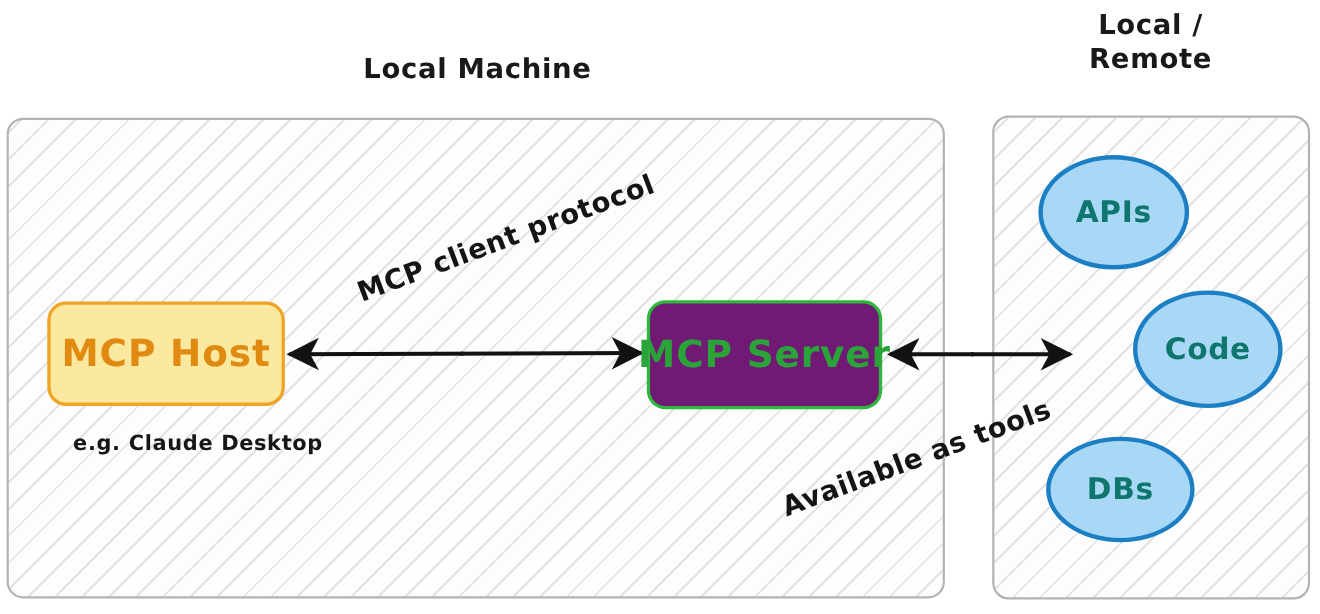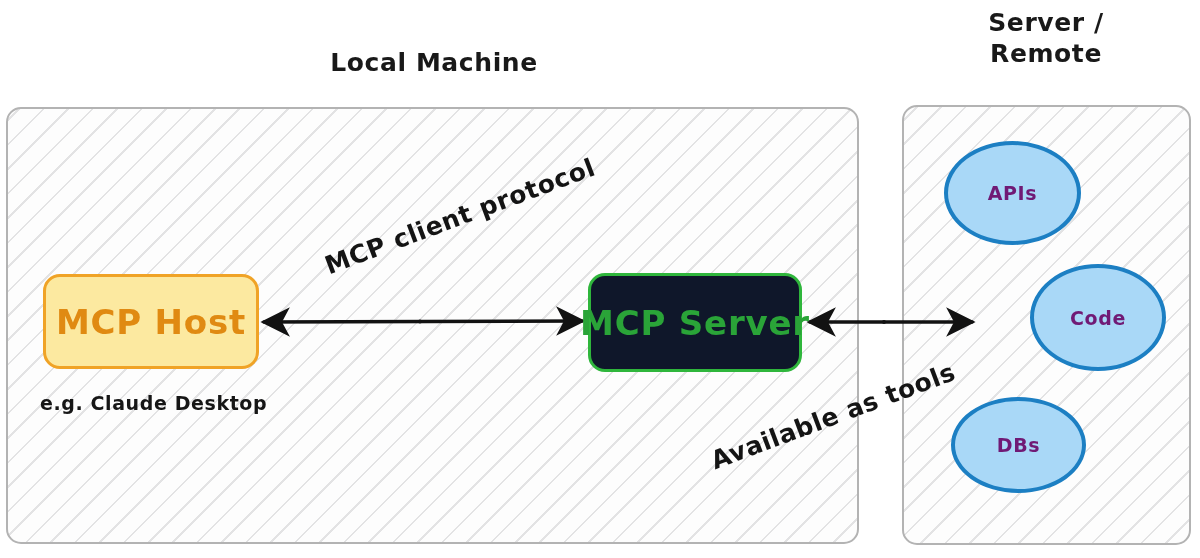--- a/index.html
+++ b/index.html
@@ -94,47 +94,48 @@
     height: 95px;
     background: #fce9a0;
     border: 3.4px solid #f0a326;
     color: #e08a12;
   }
   #node-mcp-server {
     left: 588px;
     top: 273px;
     width: 214px;
     height: 99px;
-    background: #0f172a;
+    background: #701a75;
     border: 3.4px solid #2fb63c;
     color: #2aa438;
   }
 
   
   #caption-claude-desktop {
     position: absolute;
     left: 40px;
     top: 392px;
     width: 280px;
     font-size: 19px;
     color: #161616;
+    text-align: center;
   }
 
   
   .ellipse {
     position: absolute;
     box-sizing: border-box;
     border-radius: 50%;
     background: #a9d8f7;
     border: 4px solid #1c7fc3;
     display: flex;
     align-items: center;
     justify-content: center;
-    color: #701a75;
-    font-size: 19px;
+    color: #0f766e;
+    font-size: 27px;
     font-weight: 700;
     letter-spacing: 0.6px;
   }
   #ellipse-apis { left: 944px; top: 141px; width: 137px; height: 104px; }
   #ellipse-code { left: 1030px; top: 264px; width: 136px; height: 107px; }
   #ellipse-dbs  { left: 951px; top: 397px; width: 135px; height: 96px; }
 
   
   #arrow-layer {
     position: absolute;
@@ -163,21 +164,21 @@
     transform: rotate(-20.5deg);
   }
 </style>
 </head>
 <body>
 
 <div id="canvas">
 
   <div class="zone-title hand" id="title-local-machine">Local Machine</div>
 
-  <div class="zone-title hand" id="title-local-remote">Server /
+  <div class="zone-title hand" id="title-local-remote">Local /
 Remote</div>
 
   <div class="zone" id="zone-local-machine"></div>
 
   <div class="zone" id="zone-local-remote"></div>
 
   <svg id="arrow-layer" viewBox="0 0 1200 558" xmlns="http://www.w3.org/2000/svg">
     <defs>
       <marker id="headR" markerWidth="9" markerHeight="9" refX="7.6" refY="4.5" orient="auto" markerUnits="strokeWidth">
         <path d="M0.4,0.4 L8.6,4.5 L0.4,8.6 L2.6,4.5 Z" fill="#121212"></path>

